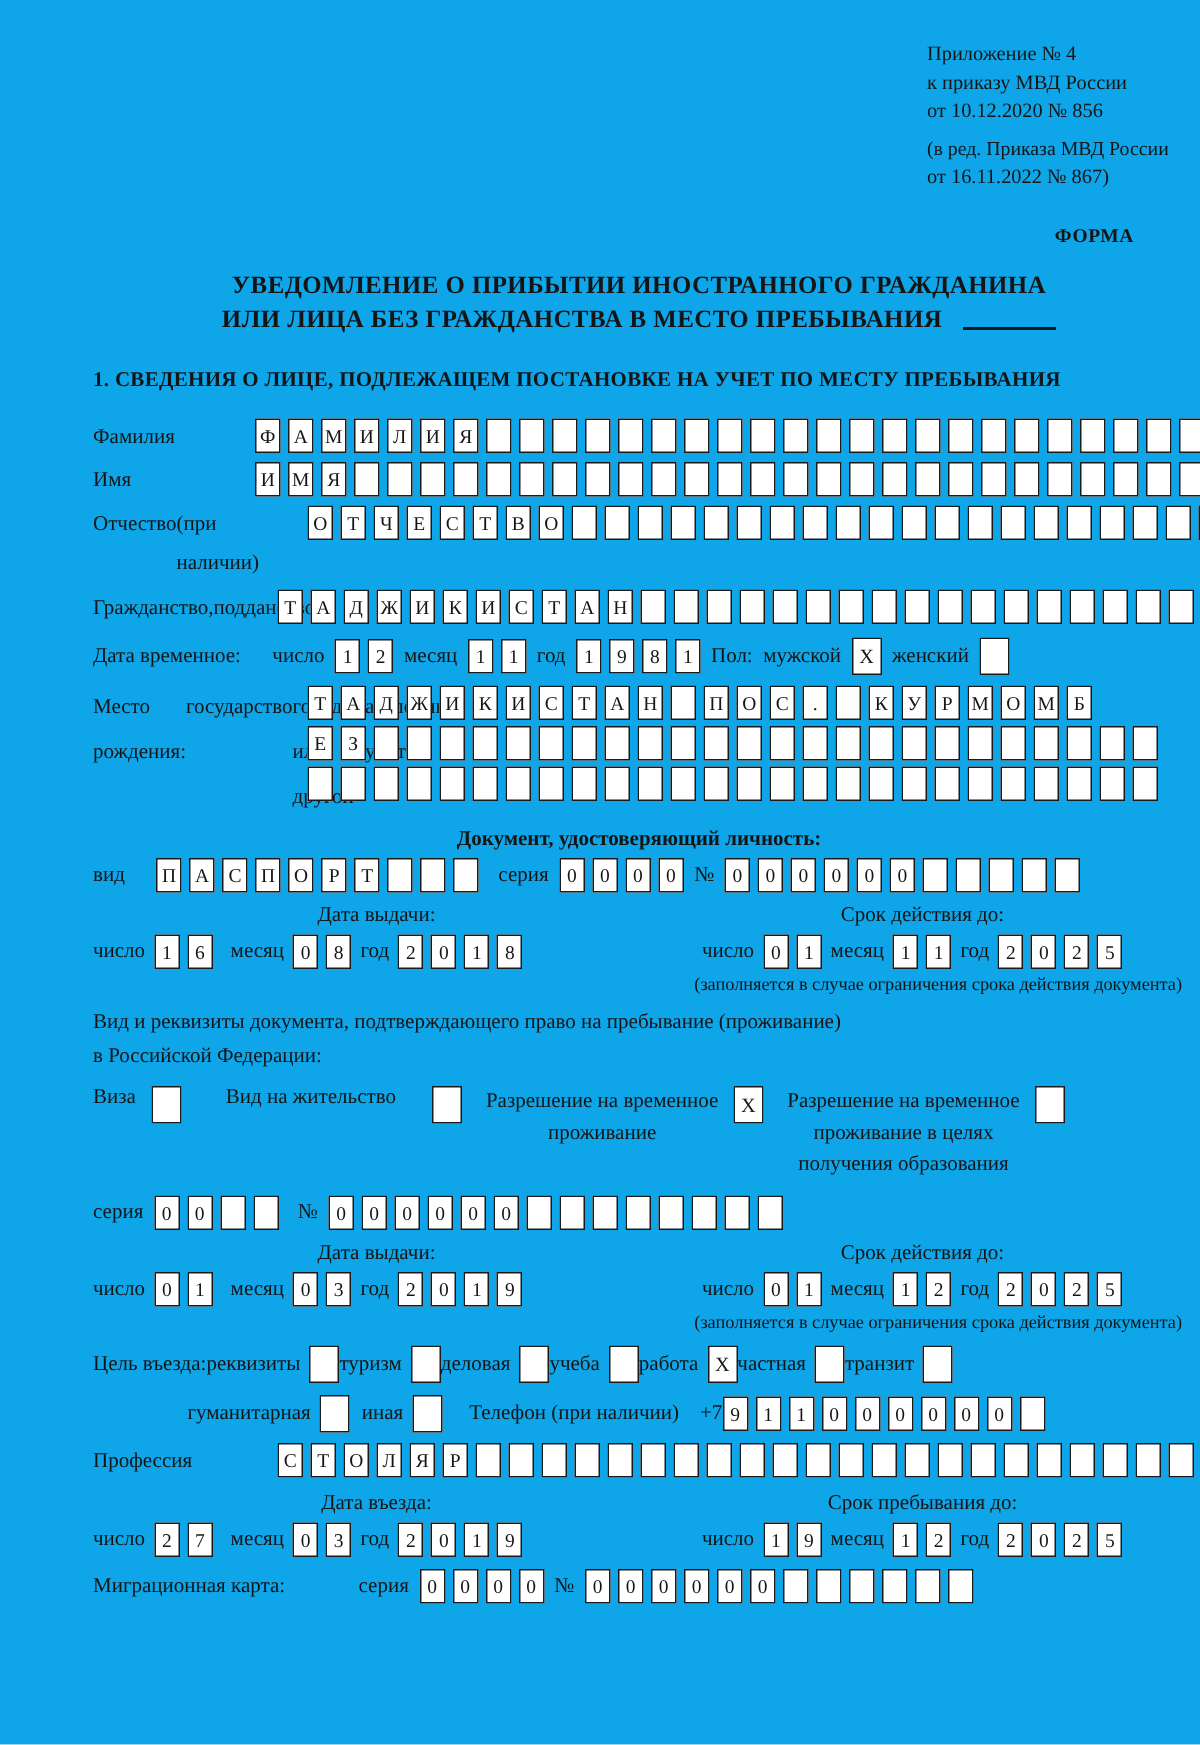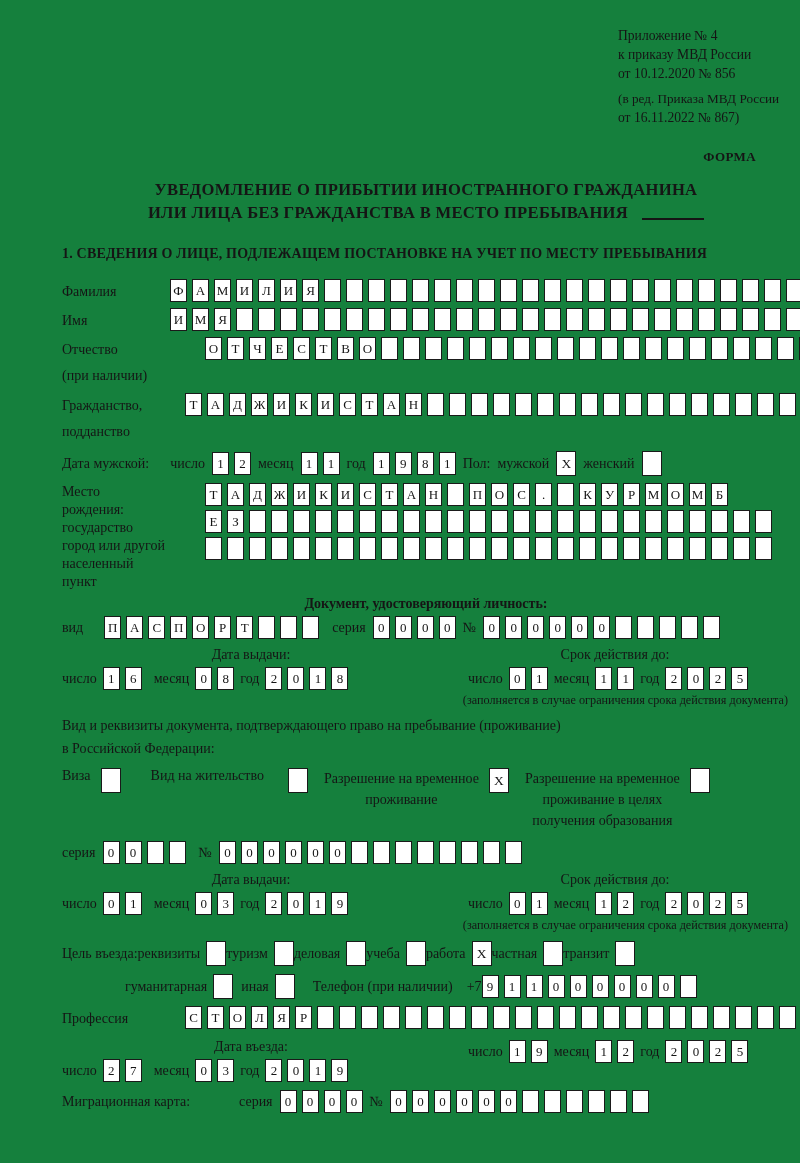--- a/index.html
+++ b/index.html
@@ -1,18 +1,18 @@
 <!DOCTYPE html>
 <html><head>
 <meta charset="utf-8">
 <style>
   * { margin:0; padding:0; box-sizing:border-box; }
   html,body { background:#ffffff; }
   .page {
-    width:800px; height:1163px; background:#15803d; color:#151515;
+    width:800px; height:1163px; background:#0ea5e9; color:#151515;
     font-family:"Liberation Serif","DejaVu Serif",serif; font-size:14px;
     padding:26px 10px 0 62px; overflow:hidden; position:relative;
   }
   
   .hdr { width:172px; margin-left:auto; line-height:19px; font-size:13.6px; }
   .hdr div { white-space:nowrap; }
   .hdr .ed { margin-top:6px; font-size:13.2px; }
   .forma { text-align:right; padding-right:34px; font-weight:bold; font-size:13px; margin-top:22px; letter-spacing:.4px; }
   
   .title { text-align:center; font-weight:bold; font-size:16.6px; line-height:23px; margin-top:13px; letter-spacing:.3px; }
@@ -23,21 +23,21 @@
   .cbox {
     flex:0 0 auto; width:17px; height:23px; border:1.6px solid #1a1a1a;
     display:inline-flex; align-items:center; justify-content:center;
     font-size:13px; line-height:1; background:#fff;
   }
   .boxes.big .cbox { width:20px; height:25px; font-size:13.5px; }
   
   .frow { display:flex; align-items:flex-start; margin-top:4px;gap:40px; }
   .flabel { flex:0 0 auto; line-height:25px; }
   .w68 { width:68px; } .w83 { width:83px; } .w103 { width:103px; }
-  .lblcol { flex:0 0 auto; display:flex; flex-direction:column; line-height:26px; }
+  .lblcol { flex:0 0 auto; display:flex; line-height:26px; }
   .rowstack { display:flex; flex-direction:column; gap:4px; }
   .rowstack .boxes { gap:5px; }
   
   .iline { display:flex; align-items:center; gap:7px; margin-top:6px; }
   .iline .lab { white-space:nowrap; }
   .gap14 { width:7px; }
   
   .dochead { text-align:center; font-weight:bold; margin-top:5px; font-size:14px; }
   
   .datesec { display:flex; margin-top:6px; }
@@ -217,21 +217,21 @@
         <span class="cbox"></span>
         <span class="cbox"></span>
         <span class="cbox"></span>
         <span class="cbox"></span>
         <span class="cbox"></span>
         <span class="cbox"></span>
       </span>
   </div>
 
   <div class="iline">
-    <span class="lab">Дата мужской:</span>
+    <span class="lab">Дата временное:</span>
     <span class="gap14"></span>
     <span class="lab">число</span>
     <span class="boxes">
         <span class="cbox">1</span>
         <span class="cbox">2</span>
       </span>
     <span class="lab">месяц</span>
     <span class="boxes">
         <span class="cbox">1</span>
         <span class="cbox">1</span>
@@ -248,21 +248,21 @@
     <span class="boxes big">
         <span class="cbox">X</span>
       </span>
     <span class="lab">женский</span>
     <span class="boxes big">
         <span class="cbox"></span>
       </span>
   </div>
 
   <div class="frow" style="margin-top:7px">
-    <span class="lblcol w103" style="line-height:18px">
+    <span class="lblcol w103" style="line-height:30px">
       <span>Место рождения:</span>
       <span>государство</span>
       <span>город или другой</span>
       <span>населенный пункт</span>
     </span>
     <span class="rowstack">
       <span class="boxes">
           <span class="cbox">Т</span>
           <span class="cbox">А</span>
           <span class="cbox">Д</span>
@@ -674,20 +674,21 @@
         <span>год</span>
         <span class="boxes">
             <span class="cbox">2</span>
             <span class="cbox">0</span>
             <span class="cbox">1</span>
             <span class="cbox">9</span>
           </span>
       </div>
     </div>
     <div class="dcol-r">
+      <div class="dhead">Срок пребывания до:</div>
       <div class="dline" style="margin-left:28px">
         <span>число</span>
         <span class="boxes">
             <span class="cbox">1</span>
             <span class="cbox">9</span>
           </span>
         <span>месяц</span>
         <span class="boxes">
             <span class="cbox">1</span>
             <span class="cbox">2</span>

